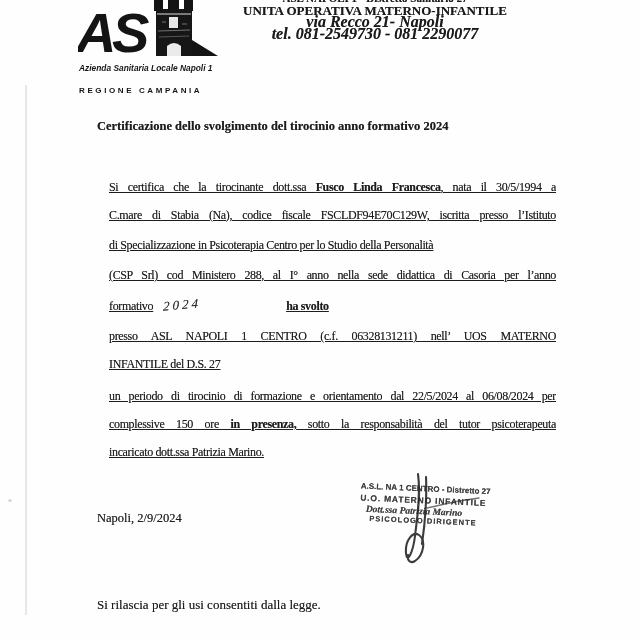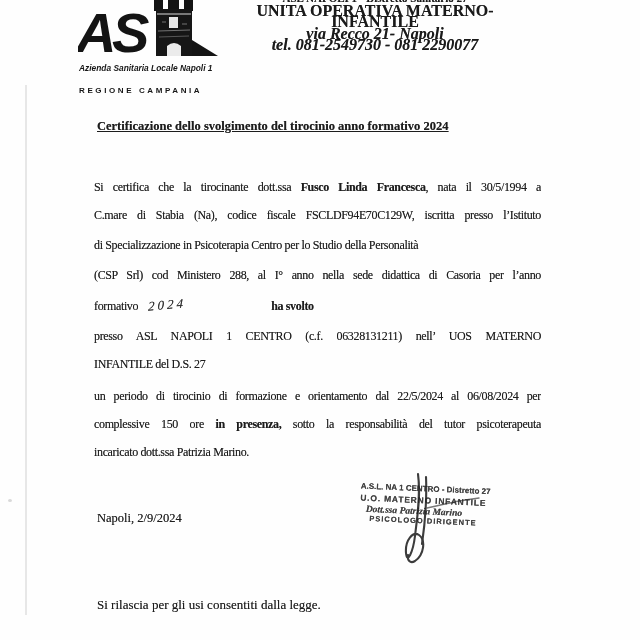--- a/index.html
+++ b/index.html
@@ -23,34 +23,35 @@
     font-family:"Liberation Sans", sans-serif;font-weight:bold;font-style:italic;
     font-size:9px;color:#161616;white-space:nowrap;transform:scaleX(.93);transform-origin:left;
   }
 
   
   .letterhead{
     position:absolute;left:243px;top:-7px;width:264px;text-align:center;
     font-weight:bold;color:#1a1a1a;line-height:11.5px;
   }
   .lh1{font-size:11px;}
-  .lh2,.lh3{font-size:16px;}
+  .lh2,.lh3{font-size:13px;}
   .lh4,.lh5{font-size:16px;font-style:italic;}
   .letterhead div{text-shadow:0 0 .3px rgba(0,0,0,.5);}
 
   .doc-title{
     position:absolute;left:97px;top:119px;width:460px;
-    font-size:12.5px;font-weight:bold;text-shadow:0 0 .3px rgba(0,0,0,.55);text-decoration:underline;
+    font-size:12.5px;font-weight:bold;text-shadow:0 0 .3px rgba(0,0,0,.55);
   }
 
   
   .bline{
-    position:absolute;left:94px;width:447px;height:22px;overflow:hidden;
+    position:absolute;left:109px;width:447px;height:22px;overflow:hidden;
     font-size:12px;letter-spacing:-0.35px;white-space:normal;
     text-shadow:0 0 .3px rgba(0,0,0,.5);
+    text-decoration:underline;
   }
   .just{text-align:justify;text-align-last:justify;}
   .b{font-weight:bold;text-align:right;}
   .hand{
     display:inline-block;margin-left:10px;
     font-style:italic;font-size:13px;letter-spacing:3px;color:#2e2e2e;
     transform:rotate(-5deg) skewX(-6deg) translateY(-1px);
   }
   .hsv{margin-left:85px;}
 

